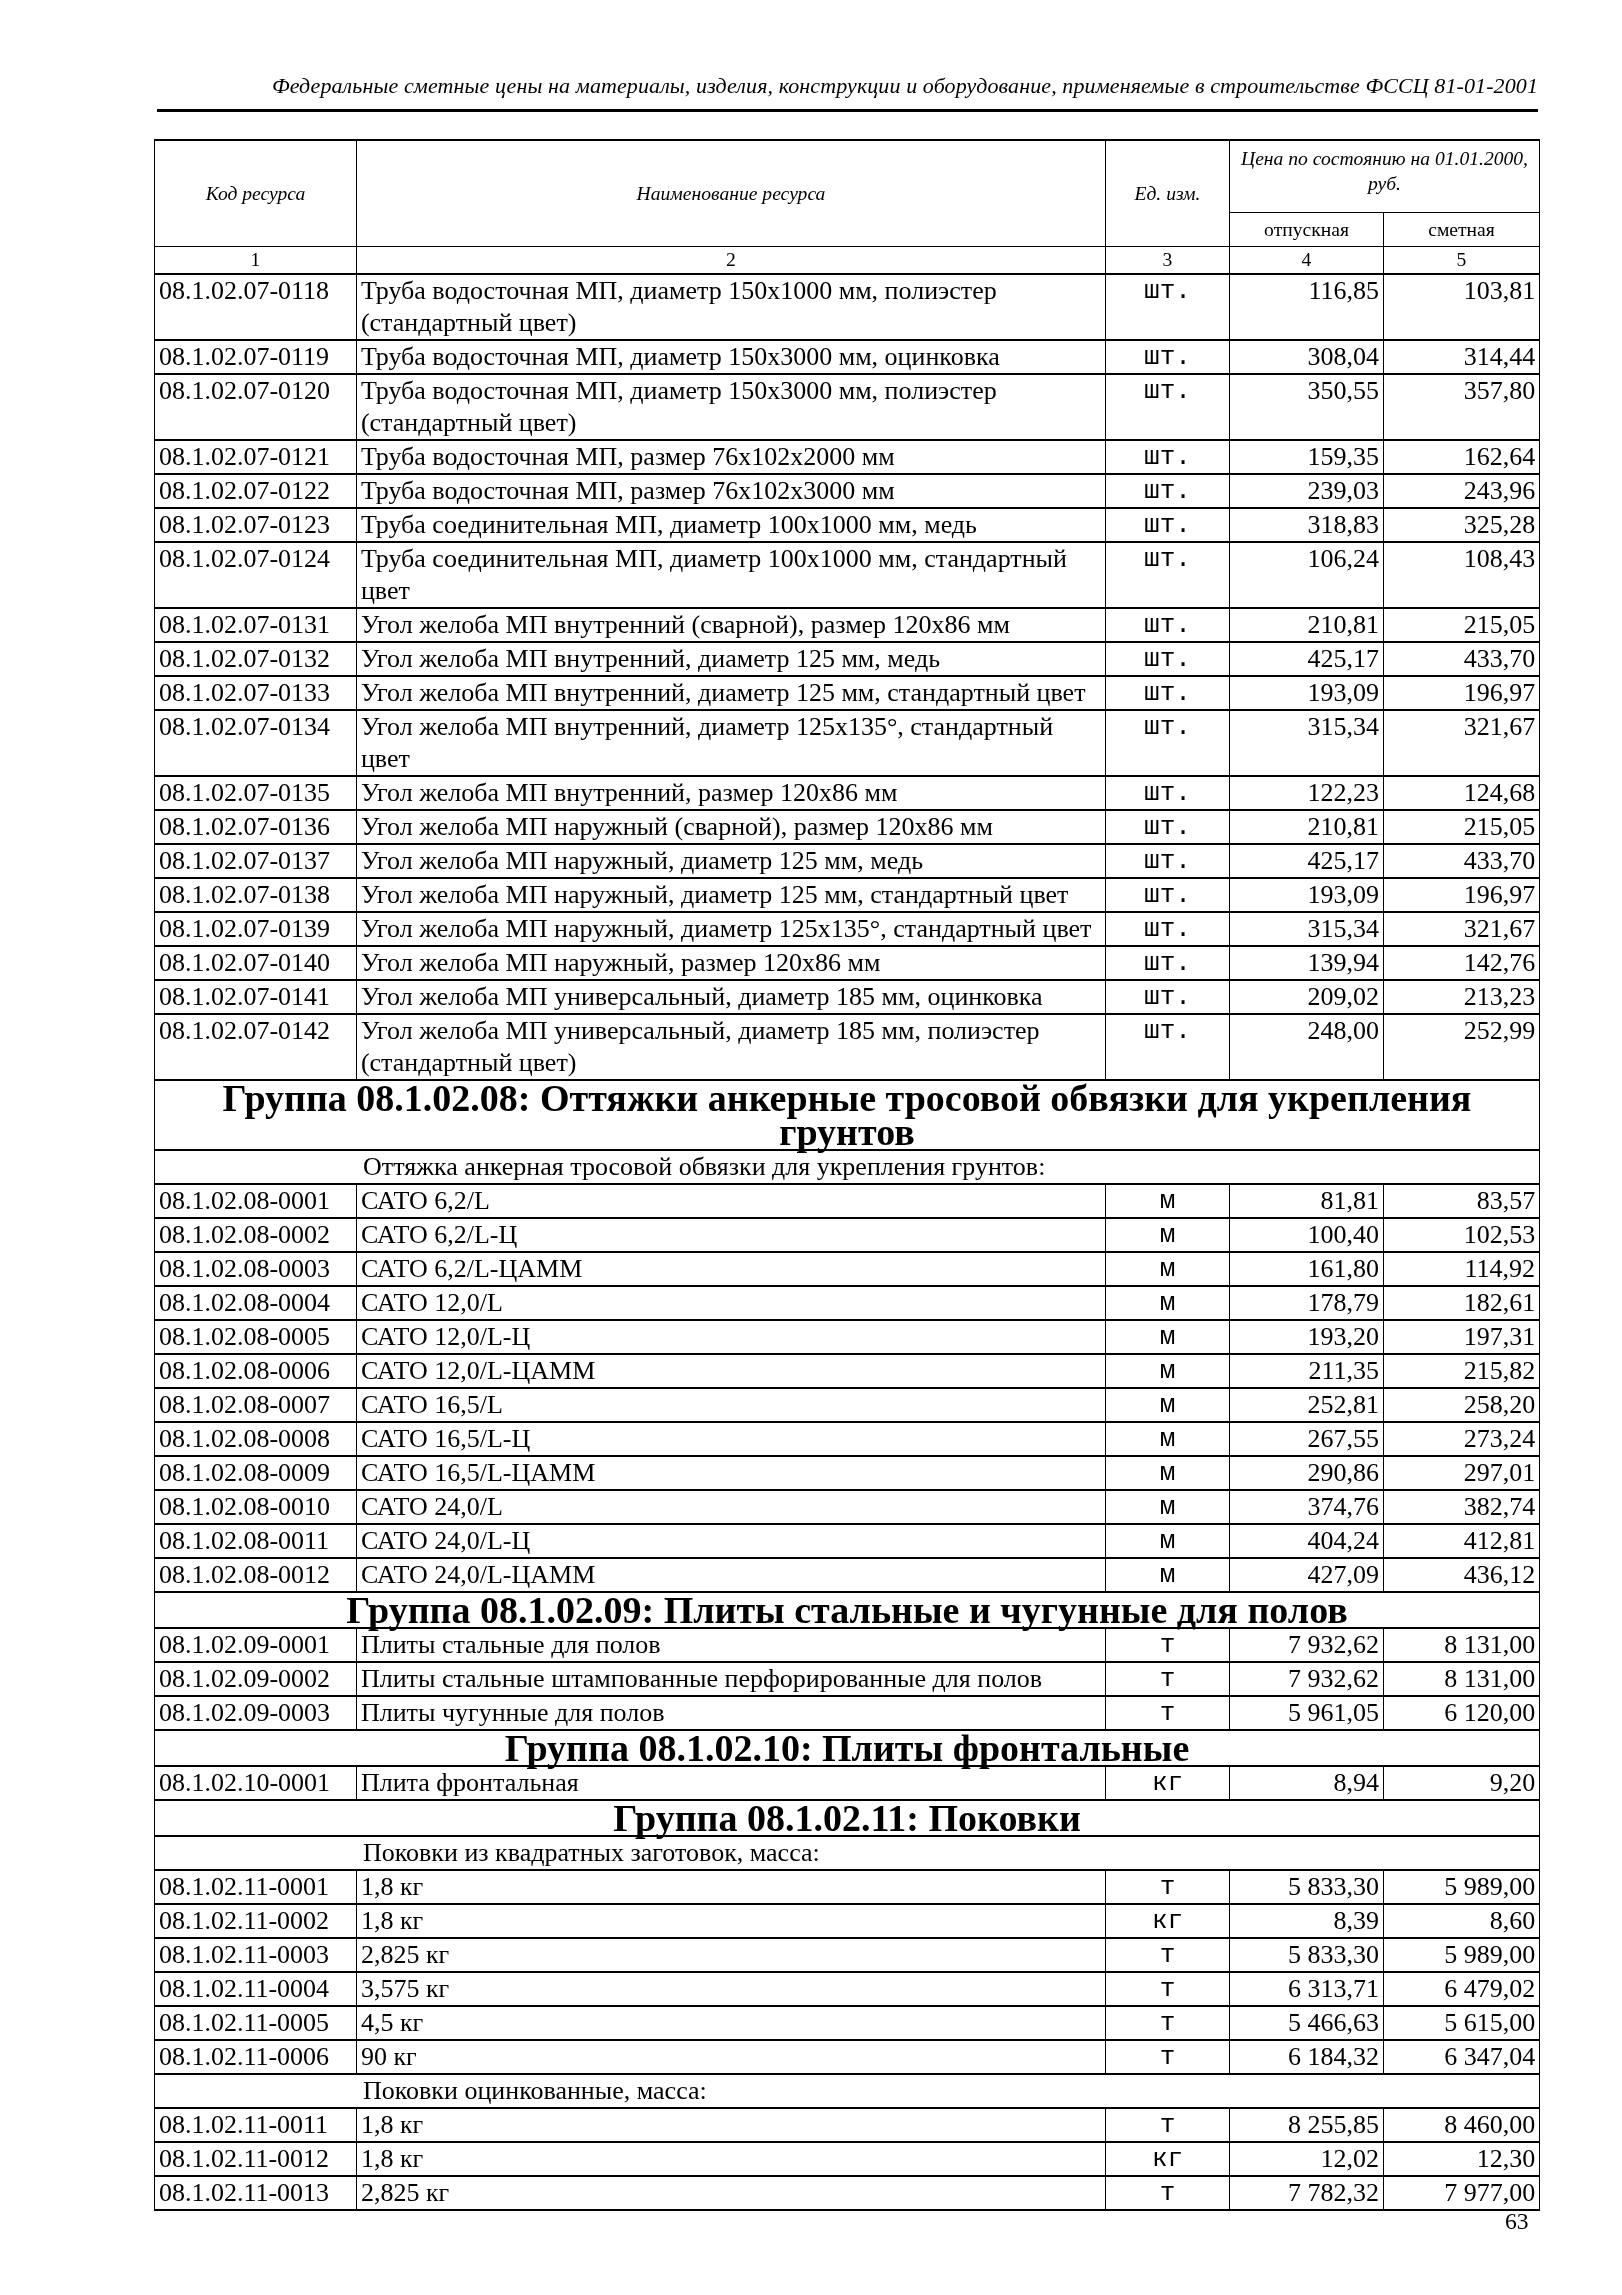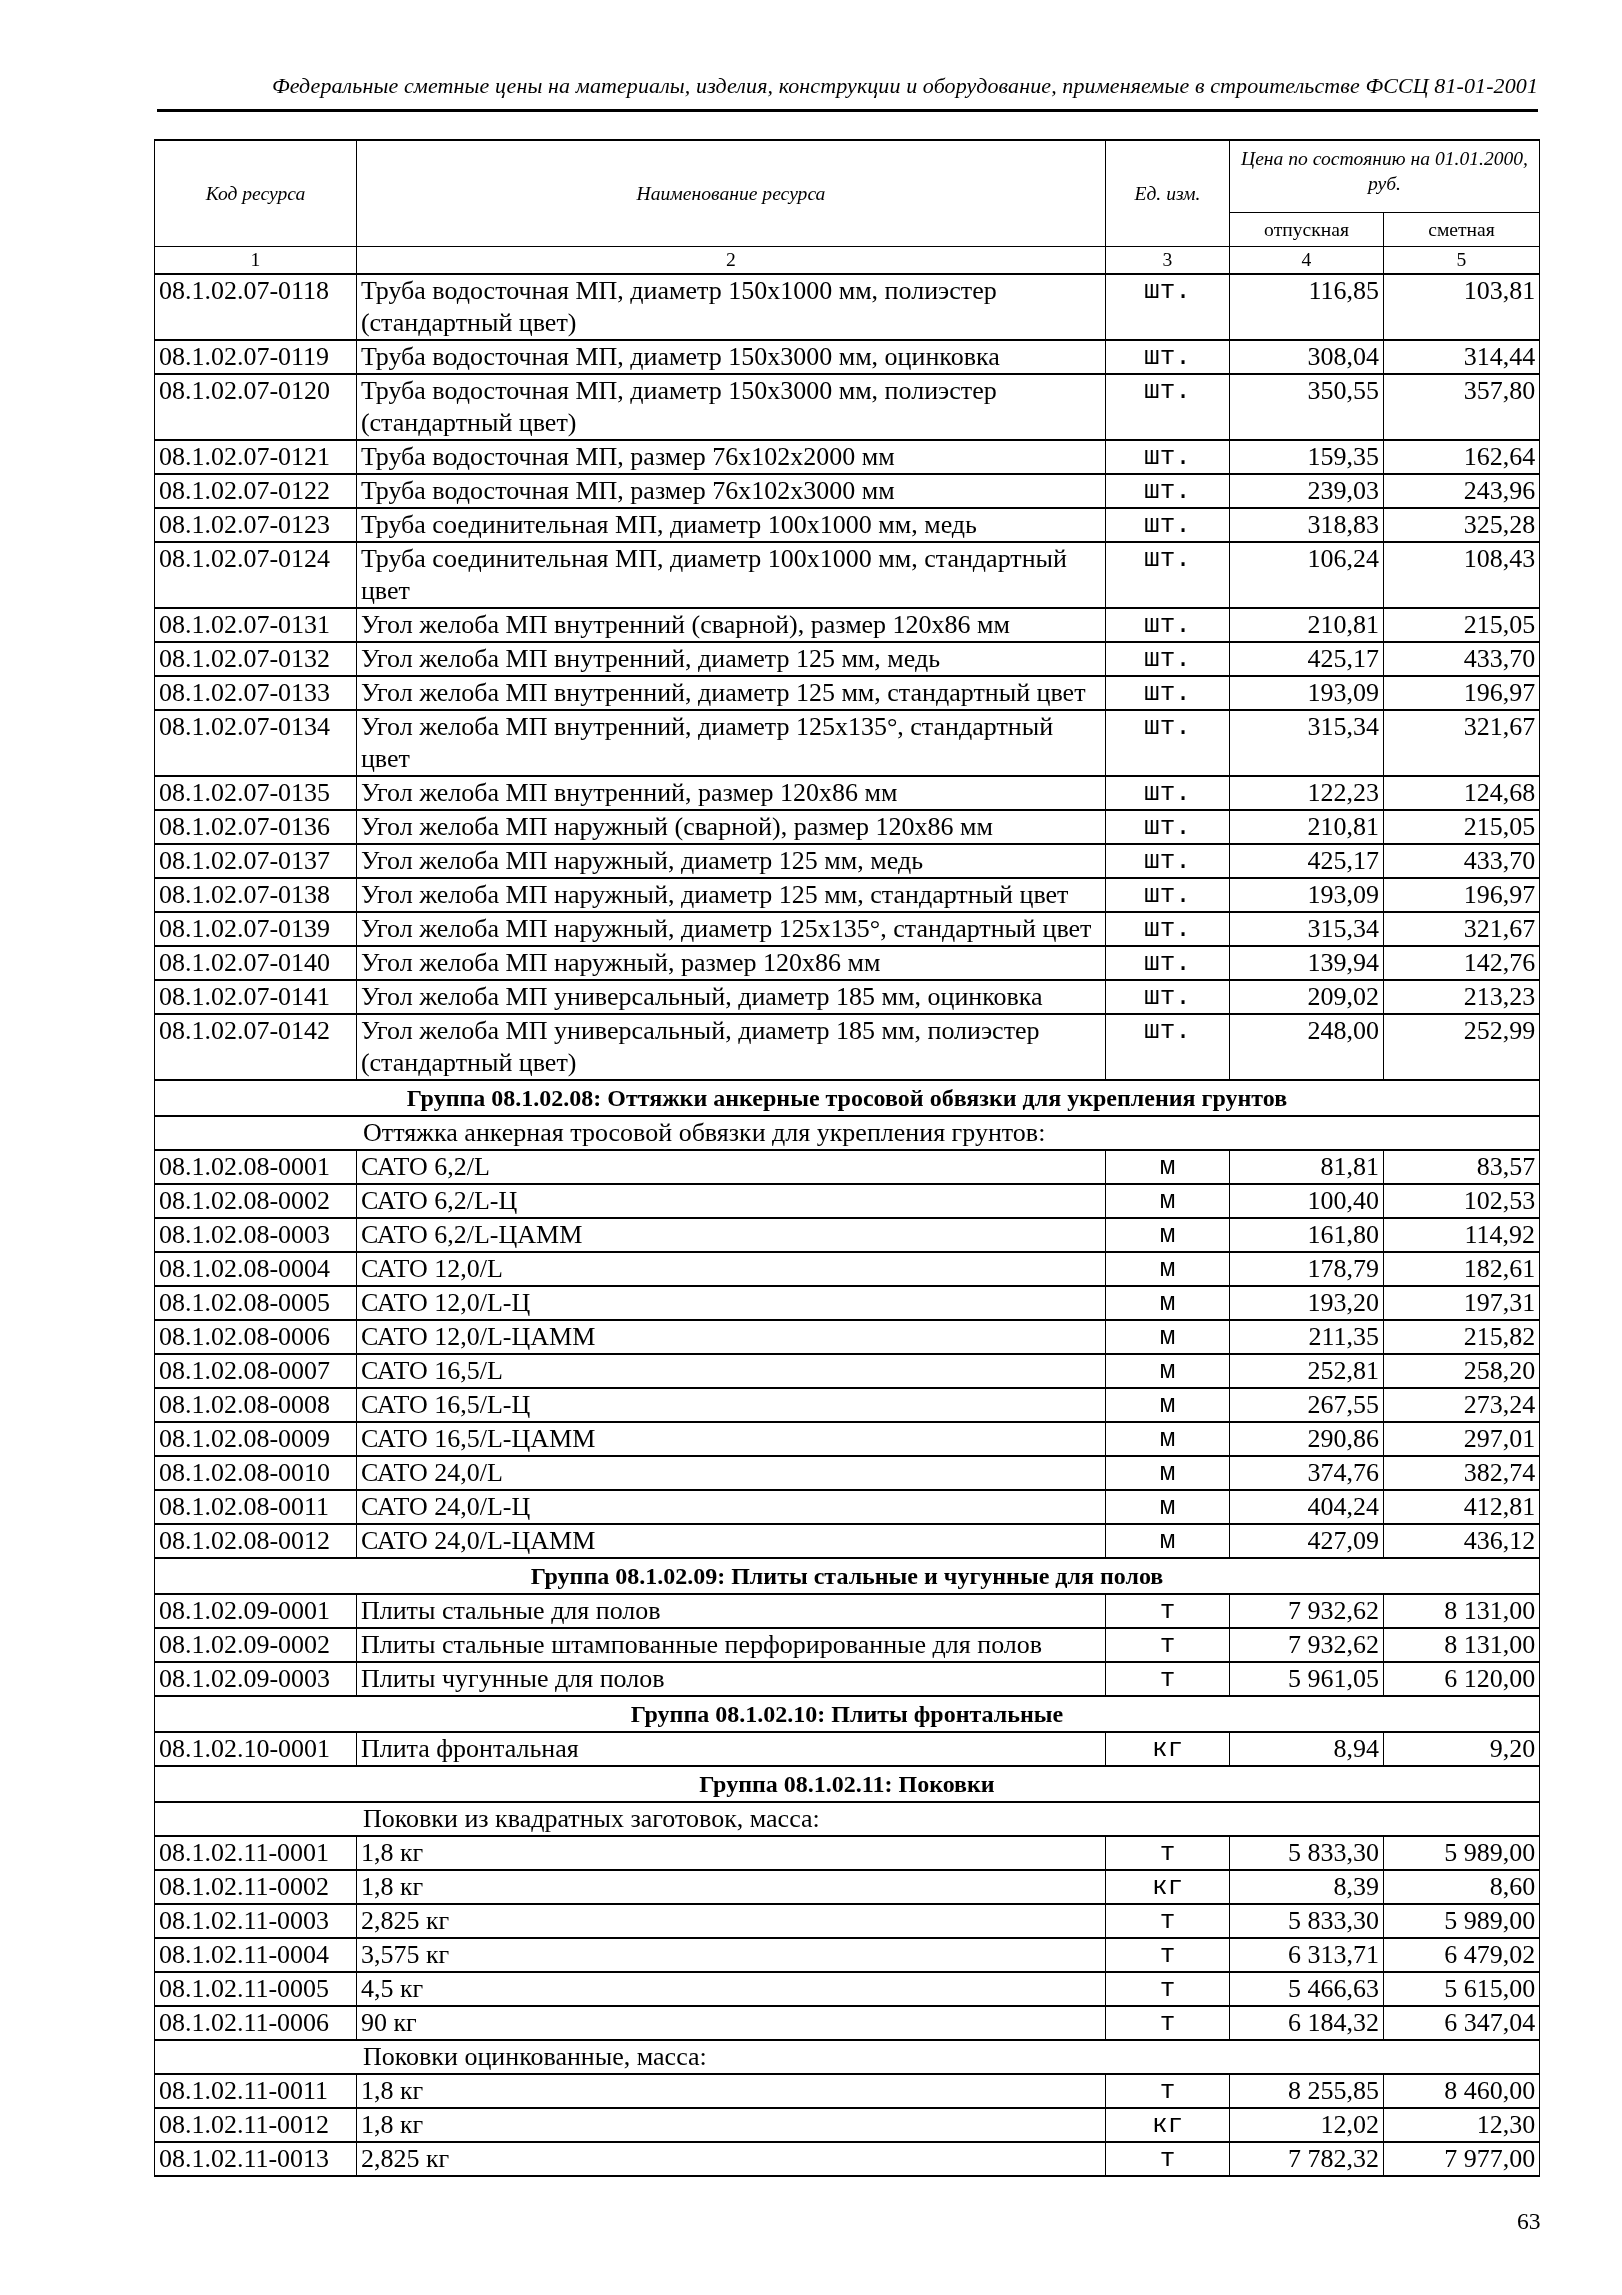--- a/index.html
+++ b/index.html
@@ -1,35 +1,35 @@
 <!DOCTYPE html>
 <html style="font-size:10.5px"><head>
 <meta charset="utf-8">
 <style>
   html, body { margin: 0; padding: 0; background: #ffffff; }
   body { width: 1623px; height: 2295px; position: relative; overflow: hidden;
          font-family: "Liberation Serif", "DejaVu Serif", serif; color: #000; }
   .running-head { position: absolute; left: 157px; top: 73px; width: 1381px; text-align: right;
                   font-style: italic; font-size: 22px; letter-spacing: 0.1px; line-height: 26px; }
   .head-rule { position: absolute; left: 157px; top: 109px; width: 1381px; height: 2.6px; background: #000; }
-  .page-number { position: absolute; left: 1505px; top: 2208px; font-size: 23.6px; margin-left: 12px; }
+  .page-number { position: absolute; left: 1505px; top: 2208px; font-size: 23.6px; }
   table.price { position: absolute; left: 154px; top: 139px; width: 1385px;
                 border-collapse: collapse; table-layout: fixed; }
   table.price td, table.price th { border: 1.3px solid #000; padding: 0 3.9px; vertical-align: top;
                 font-weight: normal; font-size: 26px; line-height: 32px; }
   table.price tr.row td { border-bottom-width: 2.6px; }
   th { font-size: 19.6px !important; line-height: 25px !important; text-align: center; vertical-align: middle !important; }
   th.price-head { vertical-align: top !important; padding-top: 5.2px !important; }
   tr.colnums td { font-size: 19.6px; line-height: 26px; text-align: center; border-bottom-width: 2.6px; }
   tr.hdr-top th { border-top-width: 2.6px; font-style: italic; }
   td.code { white-space: nowrap; padding-left: 5.2px; }
   td.unit { text-align: center; font-family: Liberation Mono, monospace; }
   td.num { text-align: right; padding-right: 5.2px; }
   td.indent { padding-left: 39px; border-radius: 11px; }
-  tr.group td { text-align: center; font-weight: bold; font-size: 24px; line-height: 34px; border-bottom-width: 2.6px; }
+  tr.group td { text-align: center; font-weight: bold; font-size: 38px; line-height: 34px; border-bottom-width: 2.6px; }
   tr.subhead td.subtext { padding-left: 6.5px; }
   tr.subhead td { border-bottom-width: 2.6px; }
   tr.subhead td.blank { border-right: none; }
   tr.subhead td.subtext { border-left: none; }
   tr.row.indented td.unit, tr.row.indented td.num { vertical-align: bottom; }
 </style>
 </head>
 <body>
 
 <div class="running-head">Федеральные сметные цены на материалы, изделия, конструкции и оборудование, применяемые в строительстве ФССЦ 81-01-2001</div>

